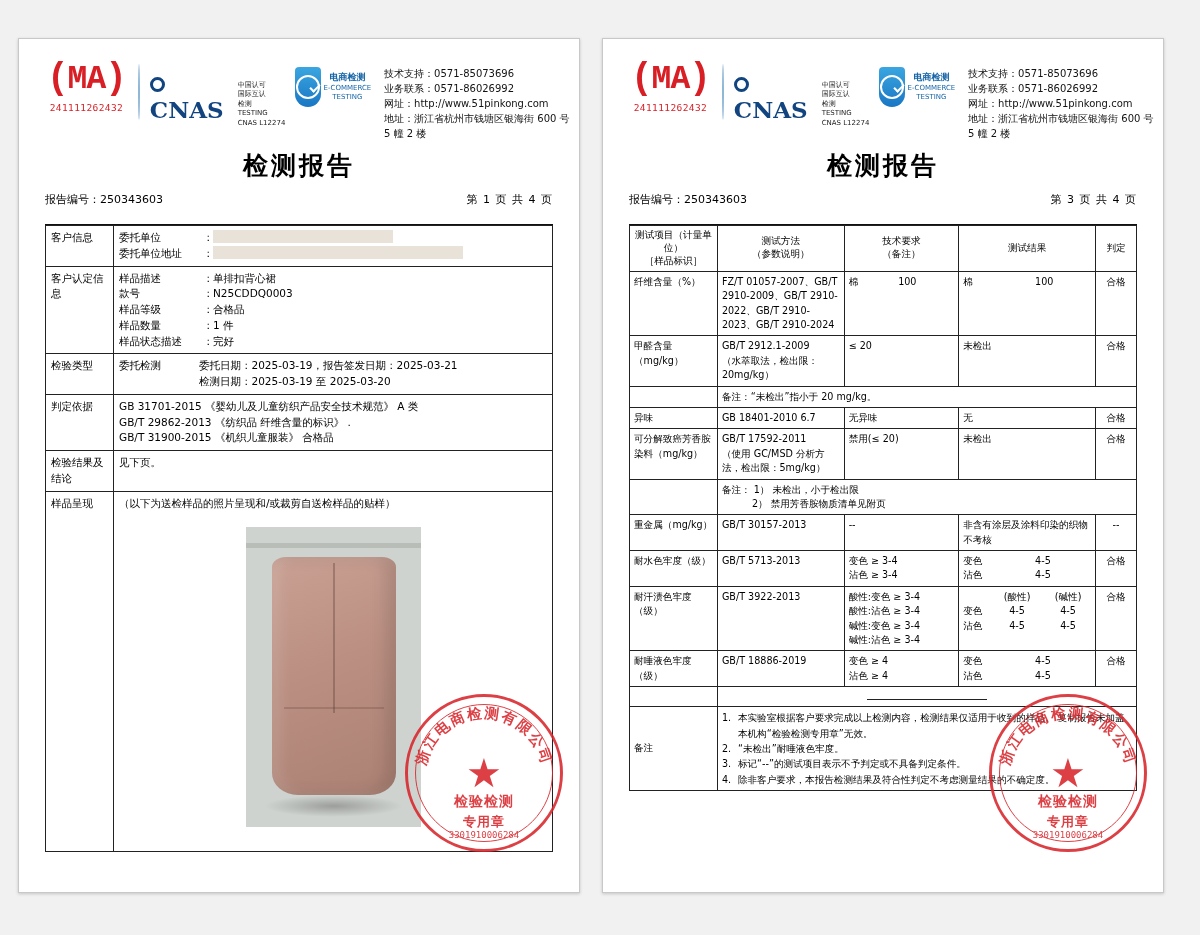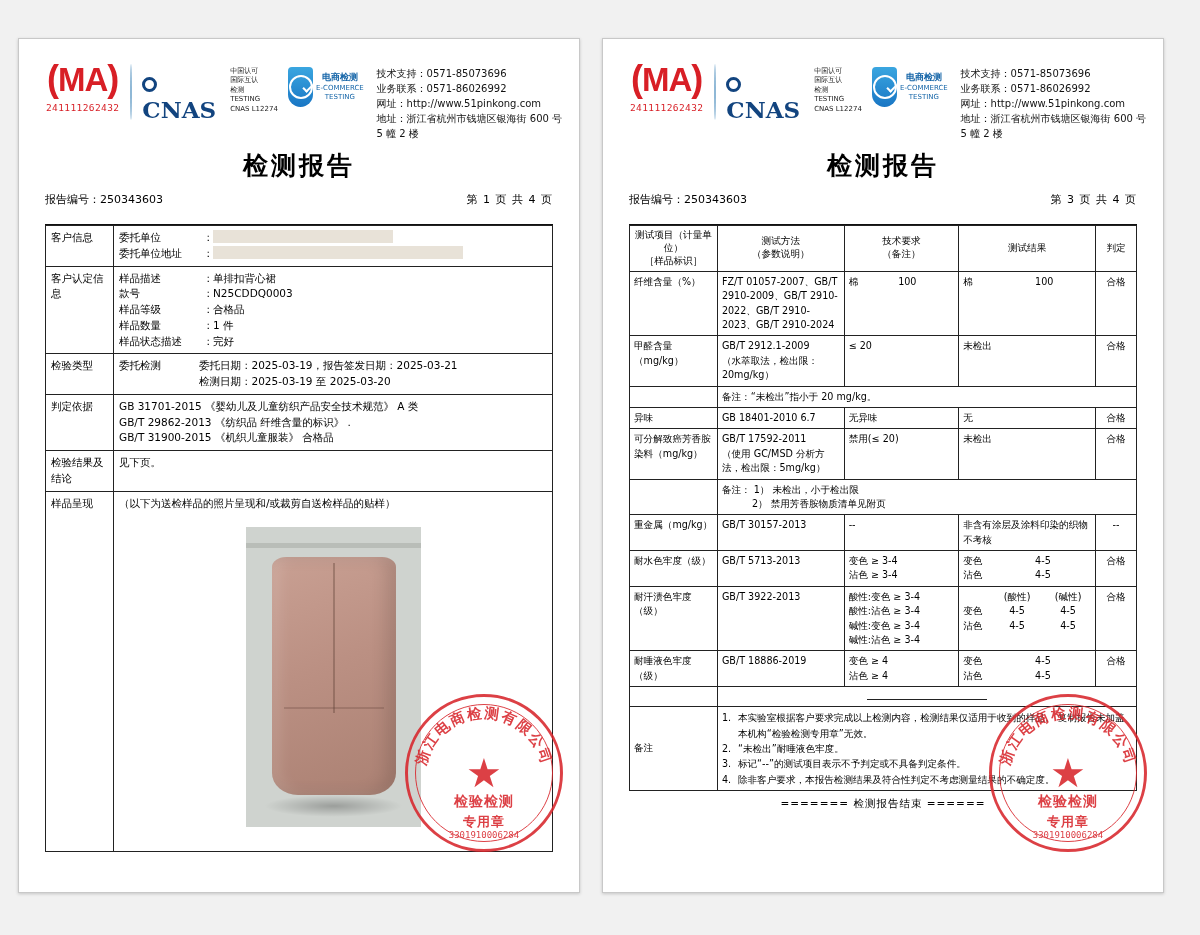--- a/index.html
+++ b/index.html
@@ -30,21 +30,21 @@
 
   
   .acc-strip {
     display: flex;
     align-items: flex-start;
     gap: 10px;
     height: 74px;
   }
   .cma-block { width: 104px; text-align: center; }
   .cma-logo {
-    font-family: Liberation Sans, sans-serif;
+    font-family: Liberation Mono, monospace;
     font-weight: bold;
     font-size: 33px;
     color: #d81f26;
     letter-spacing: -1px;
     line-height: 1;
     position: relative;
     display: inline-block;
     padding: 0 2px;
   }
   .cma-logo .paren { font-size: 36px; }
@@ -80,21 +80,21 @@
     border: 3px solid #12447f;
     border-radius: 50%;
     margin-right: 1px;
     vertical-align: -1px;
   }
   .cnas-text {
     font-size: 7px;
     color: #222;
     line-height: 1.35;
     margin-left: 4px;
-    margin-top: 6px;
+    margin-top: 20px;
     white-space: nowrap;
   }
   .ebiz {
     display: flex; align-items: center; 
     margin-top: 6px;
   }
   .ebiz-badge {
     width: 38px; height: 40px;
     background: linear-gradient(#3aa6e0, #1976c4);
     border-radius: 5px 5px 16px 16px;
@@ -706,21 +706,20 @@
               <li>
                 <span class="n">4.</span>
                 <span class="t">除非客户要求，本报告检测结果及符合性判定不考虑测量结果的不确定度。</span>
               </li>
             </ul>
           </td>
         </tr>
       </tbody>
     </table>
 
-    <div class="end-line">======= 检测报告结束 ======</div>
 
     <div class="seal seal-p3">
       <div class="inner-ring"></div>
       <svg class="arc" viewBox="0 0 158 158" aria-hidden="true">
         <defs>
             <path id="arcp3" d="M 18,95 A 62,62 0 1 1 140,95"></path>
           </defs>
         <text><textPath href="#arcp3" startOffset="50%" text-anchor="middle">浙江电商检测有限公司</textPath></text>
       </svg>
       <div class="star">★</div>

